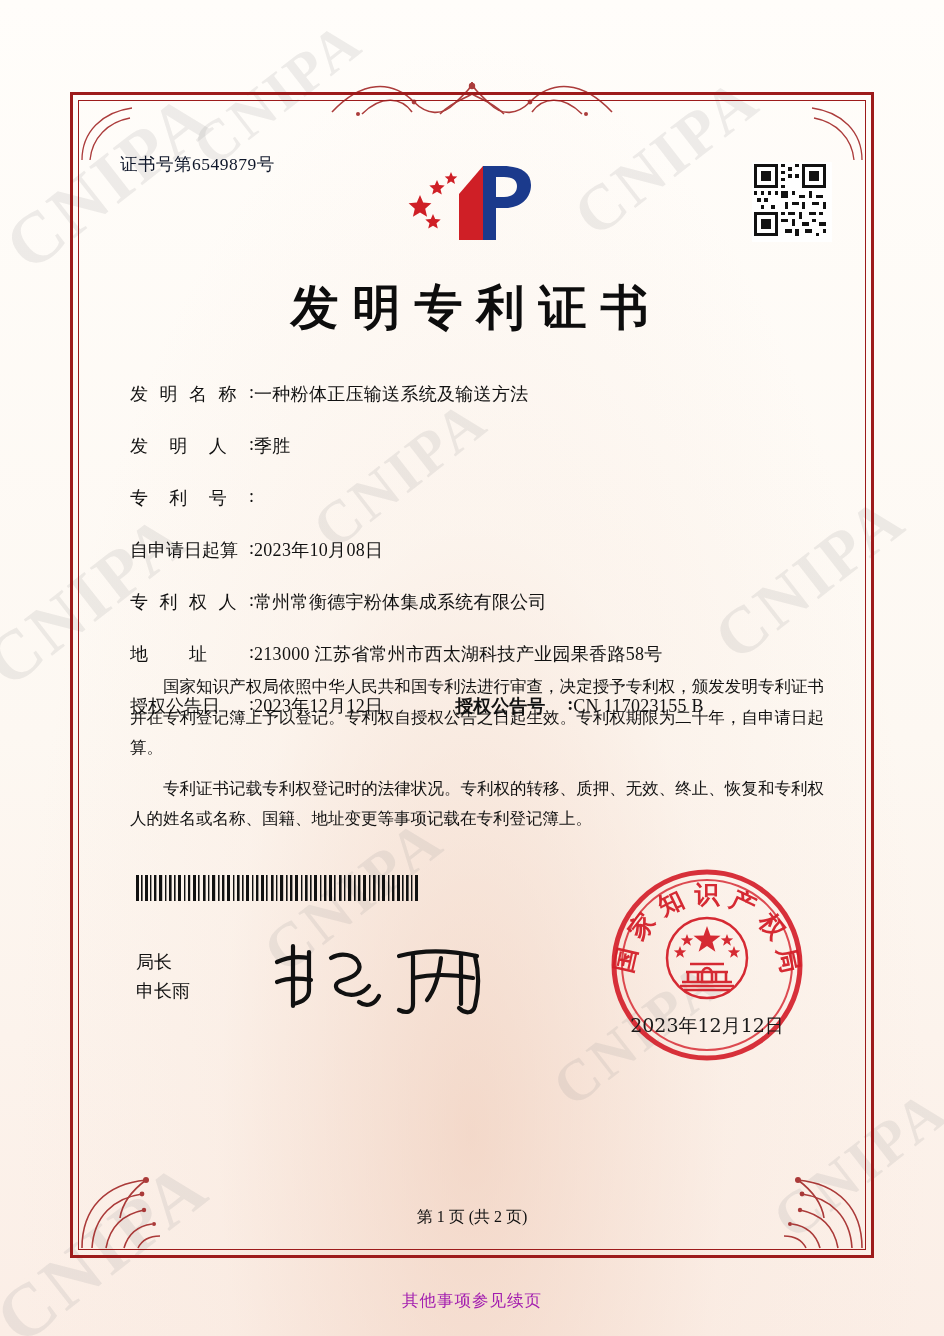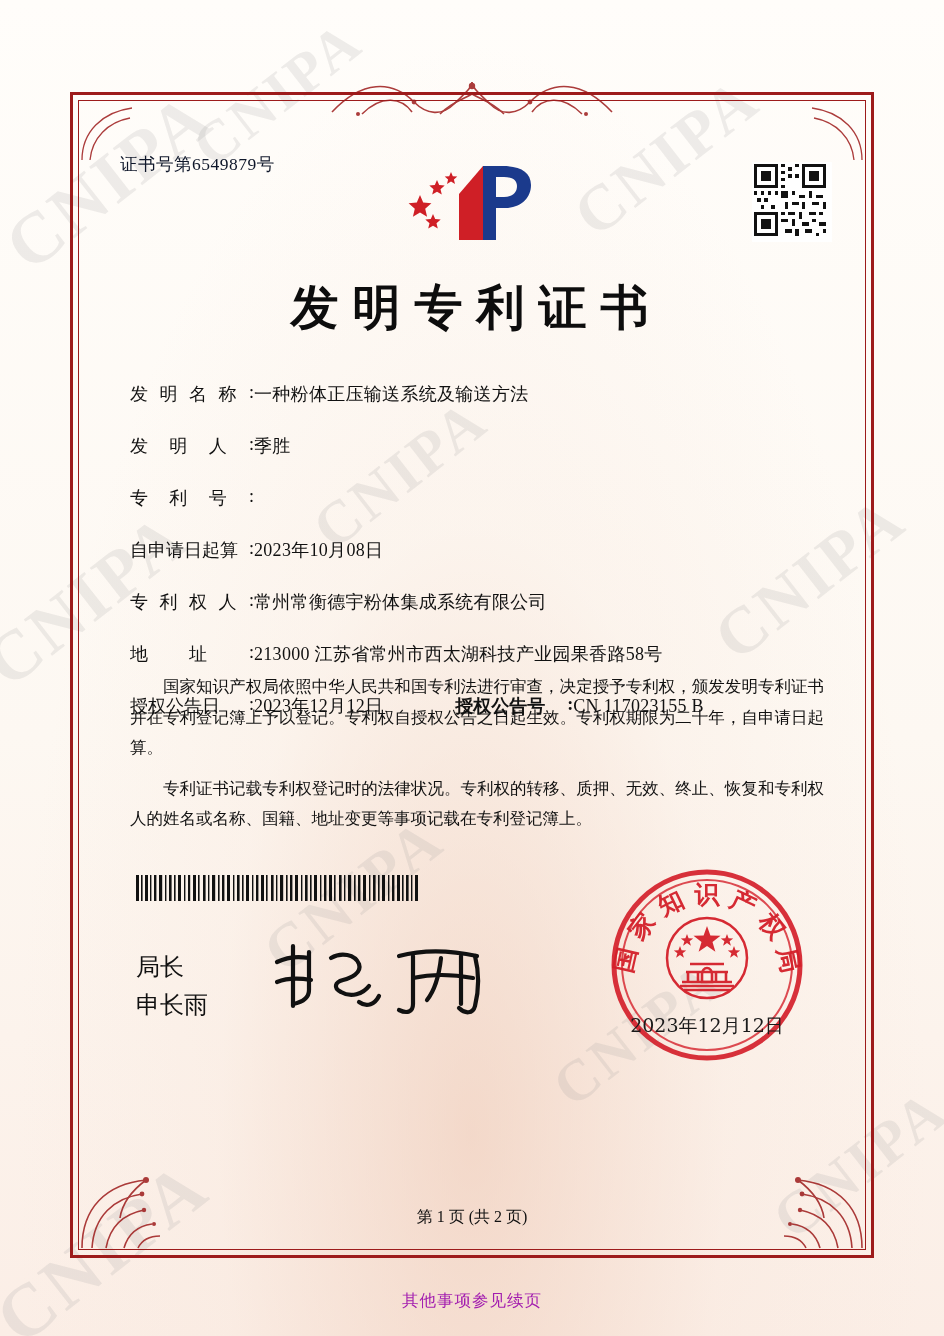--- a/index.html
+++ b/index.html
@@ -171,21 +171,21 @@
     top: 775px;
     height: 26px;
     width: 290px;
   }
 
   
   #sig-block {
     position: absolute;
     left: 58px;
     top: 848px;
-    font-size: 24px;
+    font-size: 18px;
     line-height: 1.6;
     color: #111;
   }
   #sig-script {
     position: absolute;
     left: 185px;
     top: 832px;
     width: 250px;
     height: 90px;
   }

